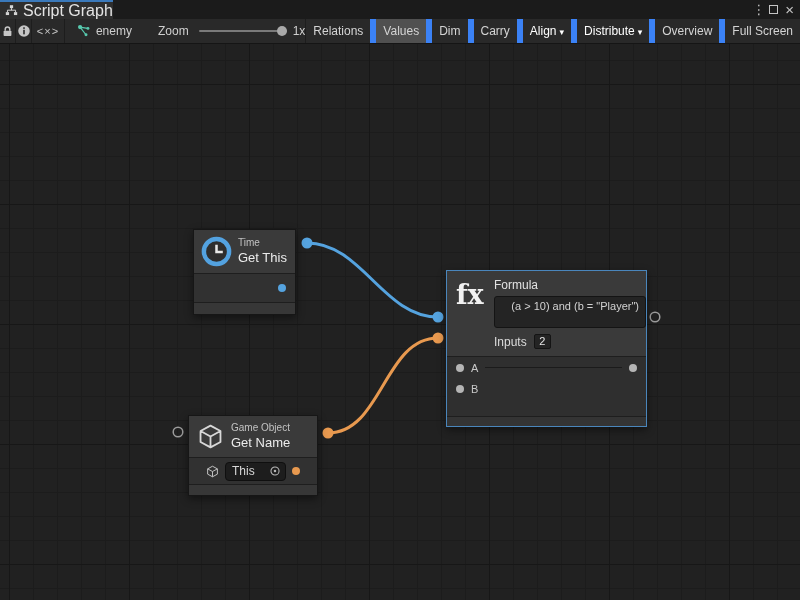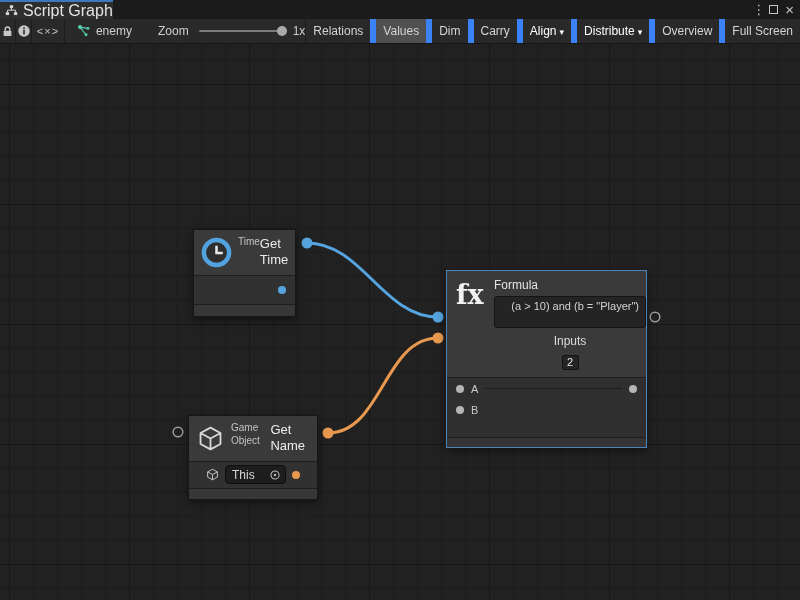--- a/index.html
+++ b/index.html
@@ -45,21 +45,21 @@
       linear-gradient(90deg,#1c1c1c 1px, transparent 1px);
     background-size:120px 120px,120px 120px,24px 24px,24px 24px;
     background-position:9px 40px,9px 40px,9px 16px,9px 16px; }
   .wires { position:absolute; top:0; left:0; }
 
   
   .node { position:absolute; background:#3a3a3a; border:1px solid #161616;
     box-shadow:0 3px 8px rgba(0,0,0,.45); }
   .node.selected { border:1px solid #4a86bc; }
   .node-header { display:flex; align-items:center; gap:6px; padding:6px 7px; }
-  .nh-labels { display:flex; flex-direction:row; line-height:1.25;justify-content:flex-end; }
+  .nh-labels { display:flex; flex-direction:column; line-height:1.25;justify-content:flex-end; }
   .n-cat { font-size:10px; color:#c2c2c2; }
   .n-name { font-size:13px; color:#ececec; }
   .node-body { background:#313131; border-top:1px solid #1e1e1e; }
   .node-footer { background:#373737; border-top:1px solid #1e1e1e; }
 
   .dot { width:8px; height:8px; border-radius:50%; flex:none; }
   .dot.gray { background:#b5b5b5; }
   .dot.blue { background:#55a3df; }
   .dot.orange { background:#e8994f; }
 
@@ -70,21 +70,21 @@
 
   
   #node-formula { left:446px; top:226px; width:201px; background:#3a3a3a; }
   #node-formula .node-header { align-items:flex-start; padding:7px 9px 7px 9px; }
   .fx-glyph { font-family:"DejaVu Serif", serif; font-weight:bold;
     font-size:27px; color:#f2f2f2; line-height:1; width:32px; flex:none; padding-top:3px; }
   .formula-col { display:flex; flex-direction:column; flex:1; }
   .formula-title { font-size:12px; color:#e2e2e2; }
   .formula-field { margin-top:4px; width:152px; min-height:32px; background:#242424; border:1px solid #141414;
     border-radius:3px; padding:2px 6px; font-size:11px; line-height:14px; color:#d2d2d2;text-align:right; }
-  .inputs-row { display:flex; align-items:center; gap:7px; margin-top:6px;flex-direction:column; }
+  .inputs-row { display:flex; align-items:center; gap:7px; margin-top:6px; }
   .inputs-label { font-size:12px; color:#dcdcdc; }
   .inputs-count { width:17px; height:15px; background:#242424; border:1px solid #141414; border-radius:2px;
     font-size:11px; color:#e6e6e6; text-align:center; line-height:13px; }
   #node-formula .node-body { background:#2f2f2f; height:60px; }
   .port-row { height:21px; display:flex; align-items:center; gap:7px; padding:0 9px; font-size:11px; color:#c9c9c9; }
   .flowline { flex:1; height:1px; background:#1b1b1b; }
   #node-formula .node-footer { height:10px; background:#343434; }
 
   
   #node-get-name { left:188px; top:371px; width:130px; }
@@ -212,21 +212,21 @@
   <div class="node" id="node-get-time">
     <div class="node-header">
       <span>
         <svg width="31" height="31" viewBox="0 0 32 32">
           <circle cx="16" cy="16" r="13" fill="#2e2e2e" stroke="#53a2e0" stroke-width="4.6"></circle>
           <path d="M16 9 V16.5 H22.5" stroke="#e8e8e8" stroke-width="2.6" fill="none"></path>
         </svg>
       </span>
       <span class="nh-labels">
         <span class="n-cat">Time</span>
-        <span class="n-name">Get Time</span>
+        <span class="n-name">Get This</span>
       </span>
     </div>
     <div class="node-body">
       <span class="dot blue"></span>
     </div>
     <div class="node-footer"></div>
   </div>
 
   <div class="node selected" id="node-formula">
     <div class="node-header">

